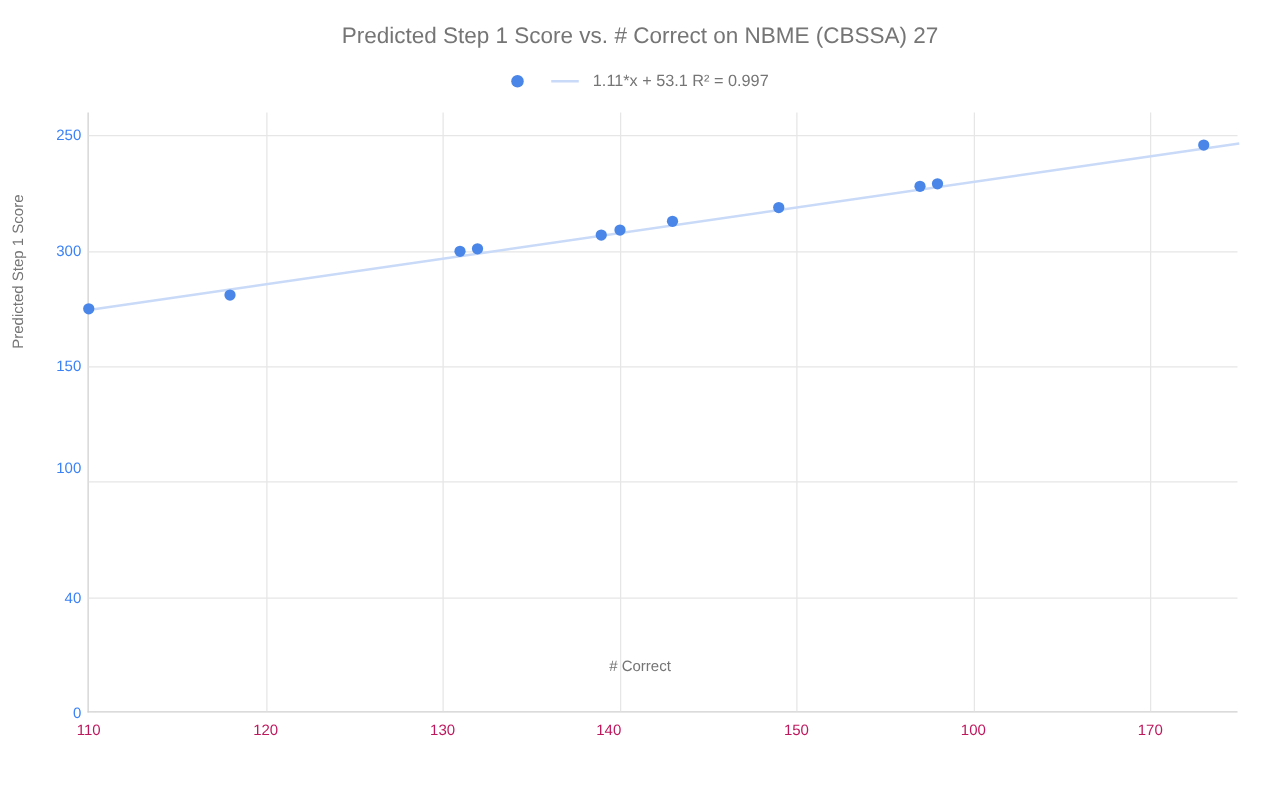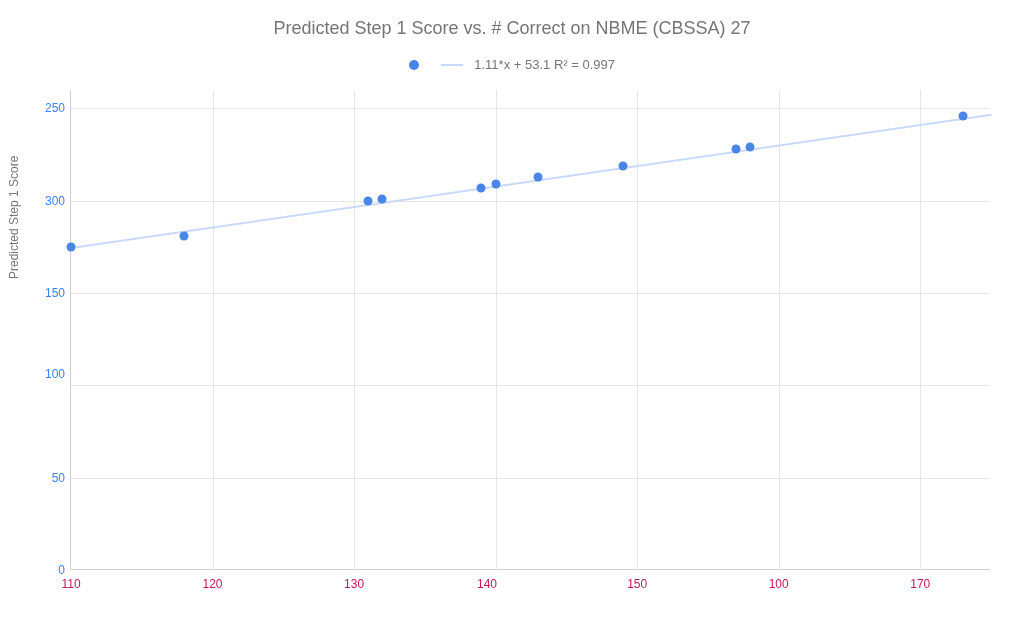--- a/index.html
+++ b/index.html
@@ -132,21 +132,21 @@
     <span class="dot-marker"></span>
     <span class="line-marker"></span>
     <span class="legend-text">1.11*x + 53.1 R² = 0.997</span>
   </div>
 
   <div class="y-axis-label">Predicted Step 1 Score</div>
 
   <div class="plot-area" id="plot">
       <div class="y-tick-label" style="top: 480px;">0</div>
       <div class="gridline-h" style="top: 387.692px;"></div>
-      <div class="y-tick-label" style="top: 387.692px;">50</div>
+      <div class="y-tick-label" style="top: 387.692px;">40</div>
       <div class="gridline-h" style="top: 295.385px;"></div>
       <div class="y-tick-label" style="top: 284px;">100</div>
       <div class="gridline-h" style="top: 203.077px;"></div>
       <div class="y-tick-label" style="top: 203.077px;">150</div>
       <div class="gridline-h" style="top: 110.769px;"></div>
       <div class="y-tick-label" style="top: 110.769px;">300</div>
       <div class="gridline-h" style="top: 18.4615px;"></div>
       <div class="y-tick-label" style="top: 18.4615px;">250</div>
       <div class="x-tick-label" style="left: 0px;">110</div>
       <div class="gridline-v" style="left: 141.538px;"></div>
@@ -168,14 +168,15 @@
       <div class="data-point" style="left: 311.385px; top: 108.923px;"></div>
       <div class="data-point" style="left: 410.462px; top: 97.8462px;"></div>
       <div class="data-point" style="left: 424.615px; top: 94.1538px;"></div>
       <div class="data-point" style="left: 467.077px; top: 86.7692px;"></div>
       <div class="data-point" style="left: 552px; top: 75.6923px;"></div>
       <div class="data-point" style="left: 665.231px; top: 59.0769px;"></div>
       <div class="data-point" style="left: 679.385px; top: 57.2308px;"></div>
       <div class="data-point" style="left: 891.692px; top: 25.8462px;"></div>
     </div>
 
+  <div class="x-axis-label"># Correct</div>
 
 </div>
 
 </body></html>

